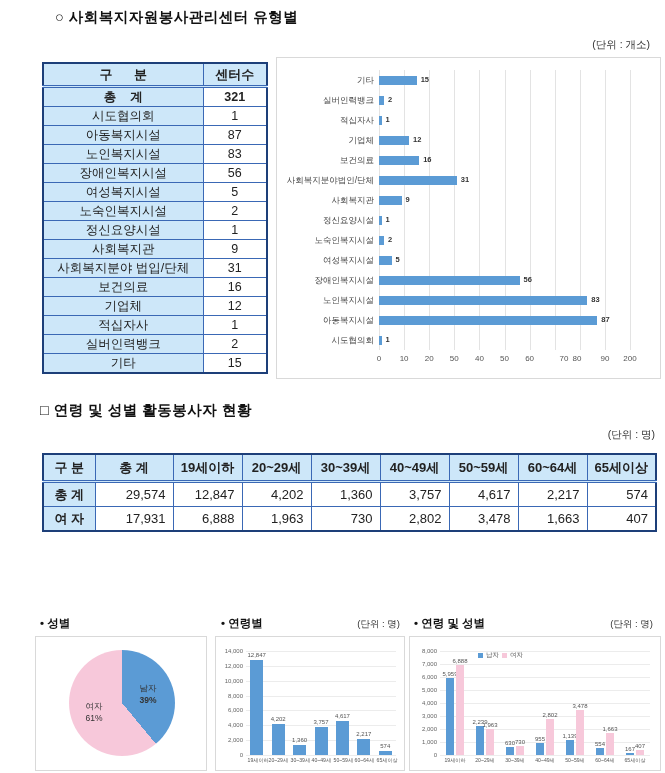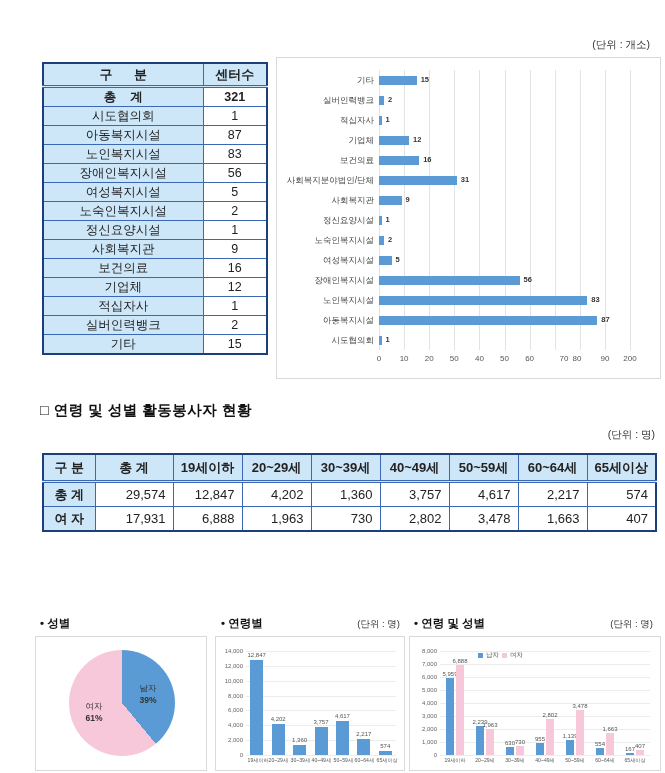--- a/index.html
+++ b/index.html
@@ -46,41 +46,42 @@
   #st-ag{left:414px;top:616px;}
   .sub-unit{position:absolute;font-size:9.5px;color:#333;}
   #su-age{right:265px;top:618px;}
   #su-ag{right:12px;top:618px;}
 
   
   #pie-panel{left:35px;top:636px;width:170px;height:133px;}
   #pie{position:absolute;left:33px;top:13px;width:106px;height:106px;border-radius:50%;}
   .pie-label{position:absolute;font-size:8.5px;color:#333;width:36px;text-align:center;white-space:nowrap;}
   #pl-m{left:94px;top:46px;}  #pl-m-pct{left:94px;top:58px;font-weight:bold;}
-  #pl-f{left:40px;top:64px;}  #pl-f-pct{left:40px;top:76px;font-weight:bold;}
+  #pl-f{left:40px;top:64px;}  #pl-f-pct{left:40px;top:76px;font-weight:normal;}
 
   
   #vbar-panel{left:215px;top:636px;width:188px;height:133px;}
   #vbar-plot{position:absolute;left:30px;top:14px;right:8px;bottom:15px;}
   #gbar-panel{left:409px;top:636px;width:250px;height:133px;}
   #gbar-plot{position:absolute;left:30px;top:14px;right:10px;bottom:15px;}
   .hgrid{position:absolute;left:0;right:0;height:1px;background:#ececec;}
   .ytick{position:absolute;right:100%;margin-right:3px;font-size:6px;color:#666;white-space:nowrap;}
   .vbarbar{position:absolute;bottom:0;width:13px;background:#5B9BD5;}
   .gbar{position:absolute;bottom:0;}
   .vval{position:absolute;text-align:center;font-size:6px;color:#555;white-space:nowrap;}
   .vcat{position:absolute;top:100%;margin-top:2px;text-align:center;font-size:6px;color:#555;white-space:nowrap;transform:scale(.85);transform-origin:center top;}
   #glegend{position:absolute;left:68px;top:14px;display:flex;align-items:center;gap:3px;font-size:6.5px;color:#555;}
   .lgsq{width:5px;height:5px;display:inline-block;}
 </style>
 </head>
 <body>
 
 <div class="page">
 
+  <div class="sec-title" id="title1">○ 사회복지자원봉사관리센터 유형별</div>
   <div class="unit" id="unit1">(단위 : 개소)</div>
 
   <table class="t1">
     <colgroup>
         <col class="w1">
         <col>
       </colgroup>
     <thead>
       <tr>
         <th>구      분</th>
@@ -116,20 +117,24 @@
           <td class="c1">노숙인복지시설</td>
           <td class="c2">2</td>
         </tr>
         <tr class="">
           <td class="c1">정신요양시설</td>
           <td class="c2">1</td>
         </tr>
         <tr class="">
           <td class="c1">사회복지관</td>
           <td class="c2">9</td>
+        </tr>
+        <tr class="">
+          <td class="c1">사회복지분야 법입/단체</td>
+          <td class="c2">31</td>
         </tr>
         <tr class="">
           <td class="c1">보건의료</td>
           <td class="c2">16</td>
         </tr>
         <tr class="">
           <td class="c1">기업체</td>
           <td class="c2">12</td>
         </tr>
         <tr class="">

